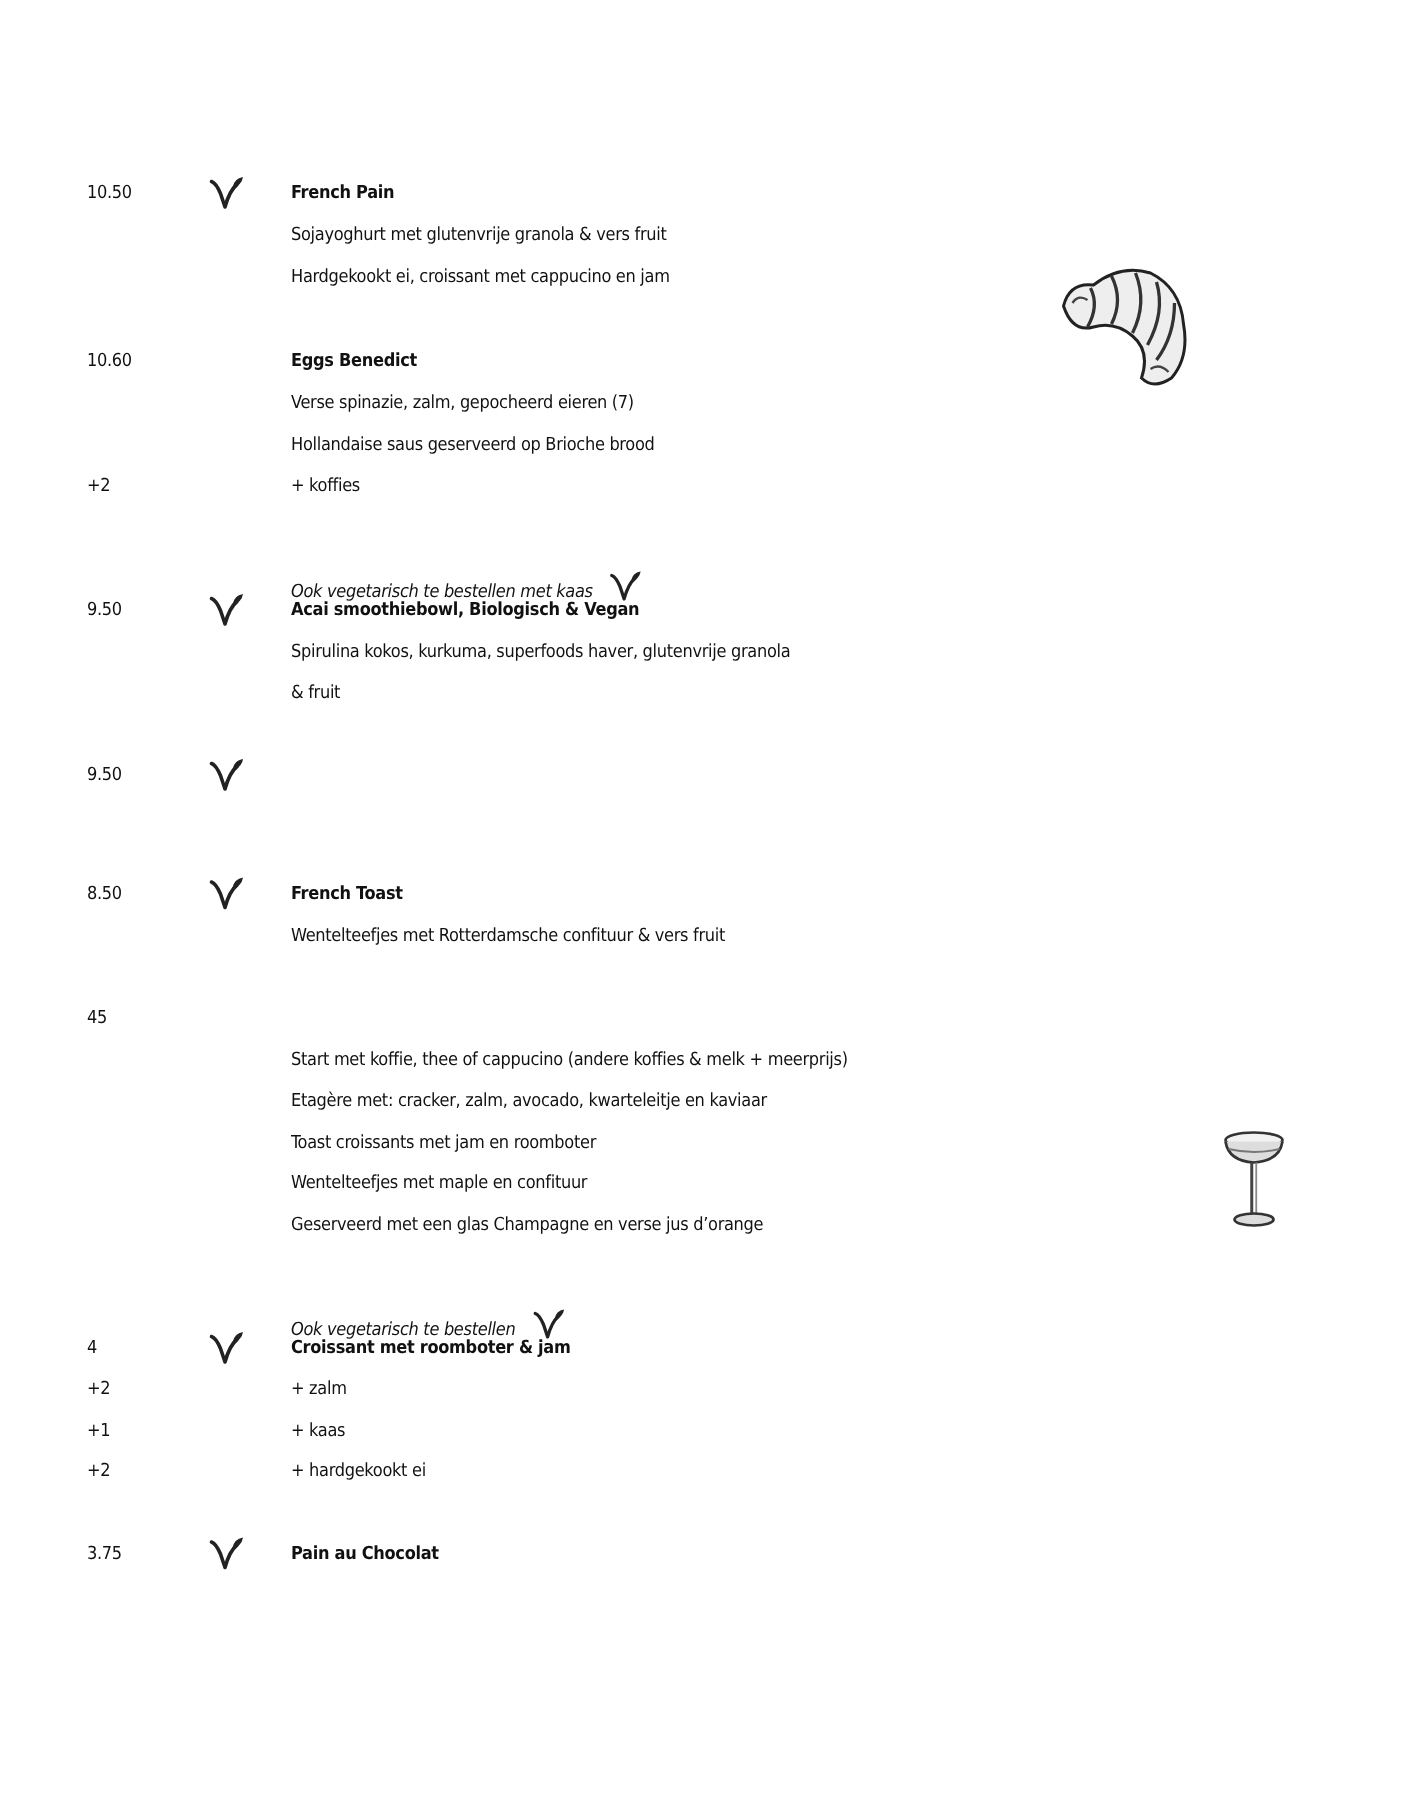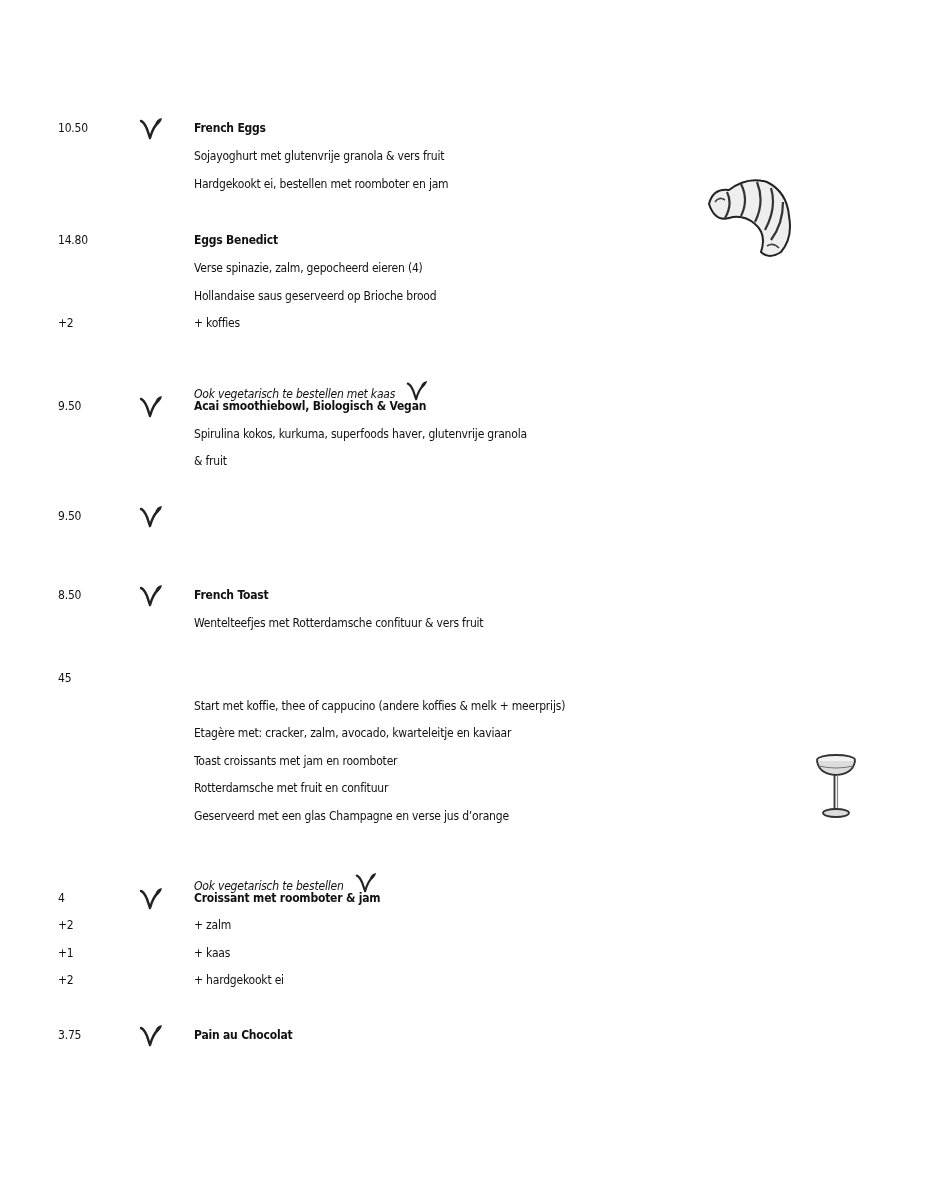--- a/index.html
+++ b/index.html
@@ -24,41 +24,41 @@
       <path d="M17 8 Q18 2 24 1 Q23 7 17 8 Z" fill="#222"></path>
     </symbol>
   </defs>
 </svg>
 
 <div class="row" style="top:115px">
   <span class="price">10.50</span>
   <svg class="veg">
       <use href="#vleaf"></use>
     </svg>
-  <span class="txt b">French Eggs</span>
+  <span class="txt b">French Pain</span>
 </div>
 <div class="row" style="top:143px">
     <span class="txt">Sojayoghurt met glutenvrije granola &amp; vers fruit</span>
   </div>
 <div class="row" style="top:171px">
-    <span class="txt">Hardgekookt ei, bestellen met roomboter en jam</span>
+    <span class="txt">Hardgekookt ei, croissant met cappucino en jam</span>
   </div>
 
 <svg class="art" style="left:703px;top:168px" width="96" height="92" viewBox="0 0 96 92">
   <path d="M6 36 Q10 20 26 22 Q44 8 64 14 Q84 24 86 48 Q90 70 78 84 Q66 92 58 84 Q64 66 52 56 Q40 46 26 50 Q12 54 6 36 Z" fill="#eee" stroke="#222" stroke-width="2"></path>
   <path d="M24 24 Q30 36 22 50 M38 16 Q46 32 38 48 M54 14 Q62 34 52 54 M68 20 Q74 40 62 62 M80 34 Q80 56 68 72" fill="none" stroke="#333" stroke-width="2.2"></path>
   <path d="M12 34 Q16 28 22 32 M64 78 Q70 74 76 80" fill="none" stroke="#444" stroke-width="1.6"></path>
 </svg>
 
 <div class="row" style="top:227px">
-  <span class="price">14.80</span>
+  <span class="price">10.60</span>
   <span class="txt b">Eggs Benedict</span>
 </div>
 <div class="row" style="top:255px">
-    <span class="txt">Verse spinazie, zalm, gepocheerd eieren (4)</span>
+    <span class="txt">Verse spinazie, zalm, gepocheerd eieren (7)</span>
   </div>
 <div class="row" style="top:283px">
     <span class="txt">Hollandaise saus geserveerd op Brioche brood</span>
   </div>
 <div class="row" style="top:310px">
   <span class="price">+2</span>
   <span class="txt">+ koffies</span>
 </div>
 <div class="row" style="top:338px">
   <span class="txt i"><span>Ook vegetarisch te bestellen met kaas</span><svg class="inlveg">
@@ -104,21 +104,21 @@
 <div class="row" style="top:693px">
     <span class="txt">Start met koffie, thee of cappucino (andere koffies &amp; melk + meerprijs)</span>
   </div>
 <div class="row" style="top:720px">
     <span class="txt">Etagère met: cracker, zalm, avocado, kwarteleitje en kaviaar</span>
   </div>
 <div class="row" style="top:748px">
     <span class="txt">Toast croissants met jam en roomboter</span>
   </div>
 <div class="row" style="top:775px">
-    <span class="txt">Rotterdamsche met fruit en confituur</span>
+    <span class="txt">Wentelteefjes met maple en confituur</span>
   </div>
 <div class="row" style="top:803px">
     <span class="txt">Geserveerd met een glas Champagne en verse jus d’orange</span>
   </div>
 <div class="row" style="top:830px">
   <span class="txt i"><span>Ook vegetarisch te bestellen</span><svg class="inlveg">
         <use href="#vleaf"></use>
       </svg></span>
 </div>
 

